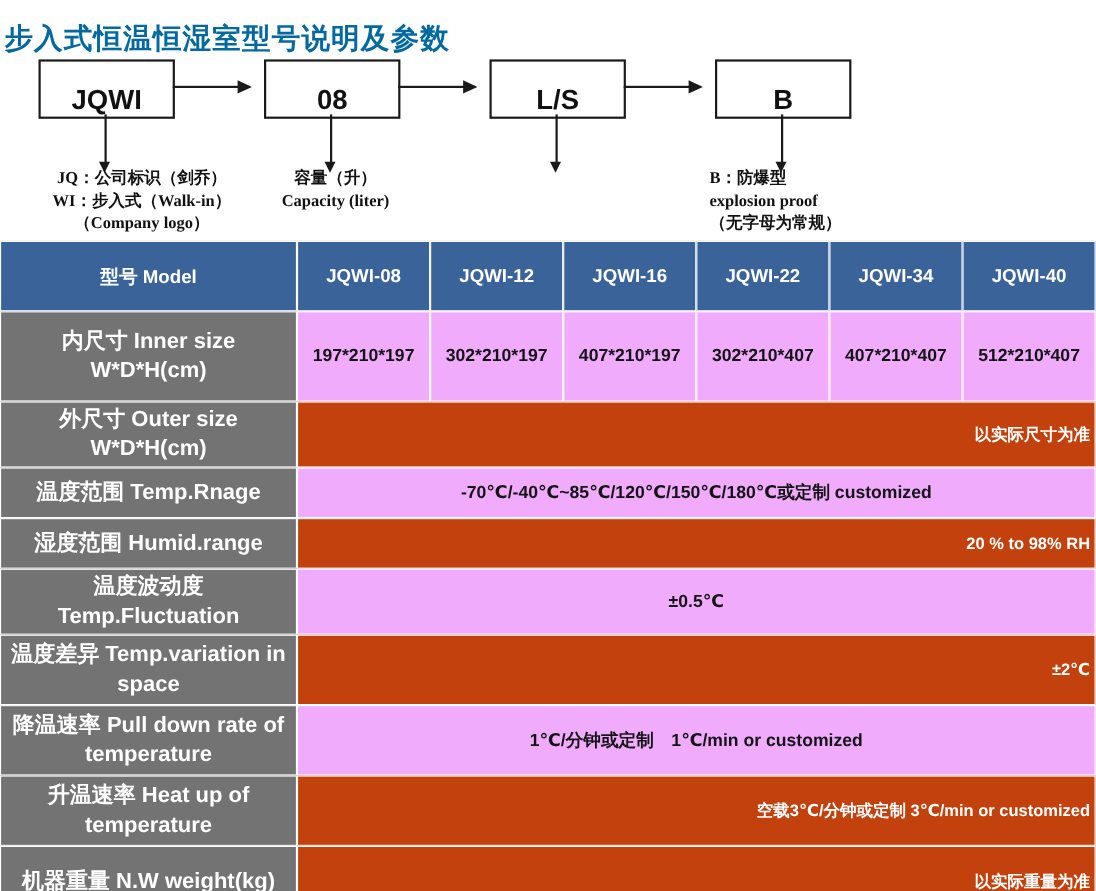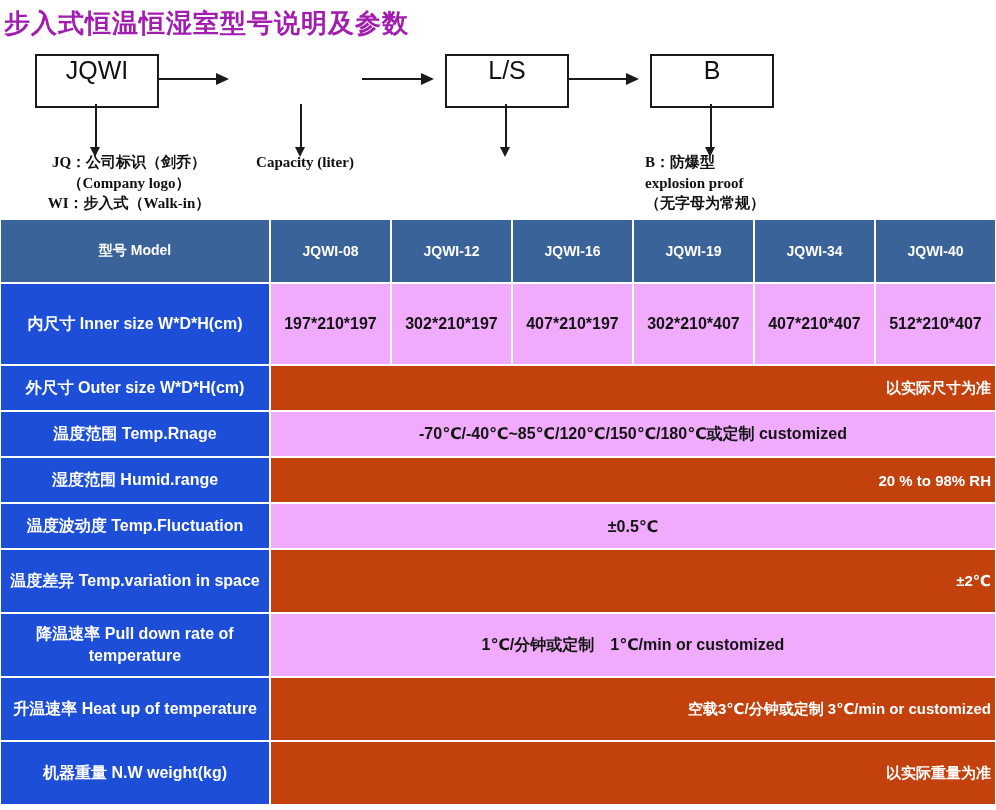--- a/index.html
+++ b/index.html
@@ -6,36 +6,36 @@
   body{
     width:996px;height:810px;
     background:#ffffff;
     font-family:"Liberation Sans","DejaVu Sans",sans-serif;
     overflow:hidden;
     position:relative;
   }
 
   
   .page-title{
-    position:absolute;left:4px;top:6px;
+    position:absolute;left:4px;top:18px;
     font-size:26px;font-weight:bold;
-    color:#a21caf;
+    color:#0369a1;
     letter-spacing:1px;
     white-space:nowrap;
   }
 
   
   .diagram{position:absolute;left:0;top:48px;width:996px;height:170px;}
 
   .node{
     position:absolute;
     border:2px solid #1a1a1a;
     background:#ffffff;
-    display:flex;align-items:flex-start;justify-content:center;
-    font-size:25px;font-weight:normal;color:#111;
+    display:flex;align-items:flex-end;justify-content:center;
+    font-size:25px;font-weight:bold;color:#111;
     font-family:"Liberation Sans","DejaVu Sans",sans-serif;
     height:50px;
   }
   .node-1{left:35px;top:6px;width:120px;}
   .node-2{left:240px;top:6px;width:120px;}
   .node-3{left:445px;top:6px;width:120px;}
   .node-4{left:650px;top:6px;width:120px;}
 
   
   .harrow{position:absolute;top:30px;height:2px;background:#1a1a1a;}
@@ -83,26 +83,26 @@
     table-layout:fixed;
   }
   .spec-table td,.spec-table th{
     border:1.5px solid #ffffff;
     padding:2px 4px;
     vertical-align:middle;
     box-sizing:border-box;
   }
   .hdr{
     background:#3a639a;color:#ffffff;
-    font-size:14px;font-weight:bold;text-align:center;
+    font-size:17px;font-weight:bold;text-align:center;
     height:64px;
   }
   .lbl{
-    background:#1d4ed8;color:#ffffff;
-    font-size:16px;font-weight:bold;text-align:center;
+    background:#737373;color:#ffffff;
+    font-size:20px;font-weight:bold;text-align:center;
     line-height:1.35;
   }
   .cell-white{
     background:#f0abfc;color:#141414;
     font-size:16px;font-weight:bold;text-align:center;
   }
   .cell-blue{
     background:#c2410c;color:#ffffff;
     font-size:15px;font-weight:bold;text-align:right;
   }
@@ -115,42 +115,46 @@
 </head>
 <body>
 
 <div class="page-title">步入式恒温恒湿室型号说明及参数</div>
 
 <div class="diagram">
 
   <div class="node node-1">
     <span>JQWI</span>
   </div>
+  <div class="node node-2">
+    <span>08</span>
+  </div>
   <div class="node node-3">
     <span>L/S</span>
   </div>
   <div class="node node-4">
     <span>B</span>
   </div>
 
   <div class="harrow harrow-1"></div>
   <div class="harrow harrow-2"></div>
   <div class="harrow harrow-3"></div>
 
   <div class="varrow varrow-1"></div>
   <div class="varrow varrow-2"></div>
   <div class="varrow varrow-3"></div>
   <div class="varrow varrow-4"></div>
 
   <div class="legend legend-1">
     <div class="ln">JQ：公司标识（剑乔）</div>
+    <div class="ln">WI：步入式（Walk-in）</div>
     <div class="ln">（Company logo）</div>
-    <div class="ln">WI：步入式（Walk-in）</div>
   </div>
   <div class="legend legend-2">
+    <div class="ln">容量（升）</div>
     <div class="ln">Capacity (liter)</div>
   </div>
   <div class="legend legend-4">
     <div class="ln">B：防爆型</div>
     <div class="ln">explosion proof</div>
     <div class="ln">（无字母为常规）</div>
   </div>
 </div>
 
 <table class="spec-table">
@@ -162,21 +166,21 @@
     <col class="col-data">
       <col class="col-data">
       <col class="col-data">
   </colgroup>
   <thead>
     <tr>
       <th class="hdr">型号 Model</th>
       <th class="hdr">JQWI-08</th>
       <th class="hdr">JQWI-12</th>
       <th class="hdr">JQWI-16</th>
-      <th class="hdr">JQWI-19</th>
+      <th class="hdr">JQWI-22</th>
       <th class="hdr">JQWI-34</th>
       <th class="hdr">JQWI-40</th>
     </tr>
   </thead>
   <tbody>
       <tr class="r-tall">
         <td class="lbl">内尺寸 Inner size W*D*H(cm)</td>
         <td class="cell-white">197*210*197</td>
         <td class="cell-white">302*210*197</td>
         <td class="cell-white">407*210*197</td>

